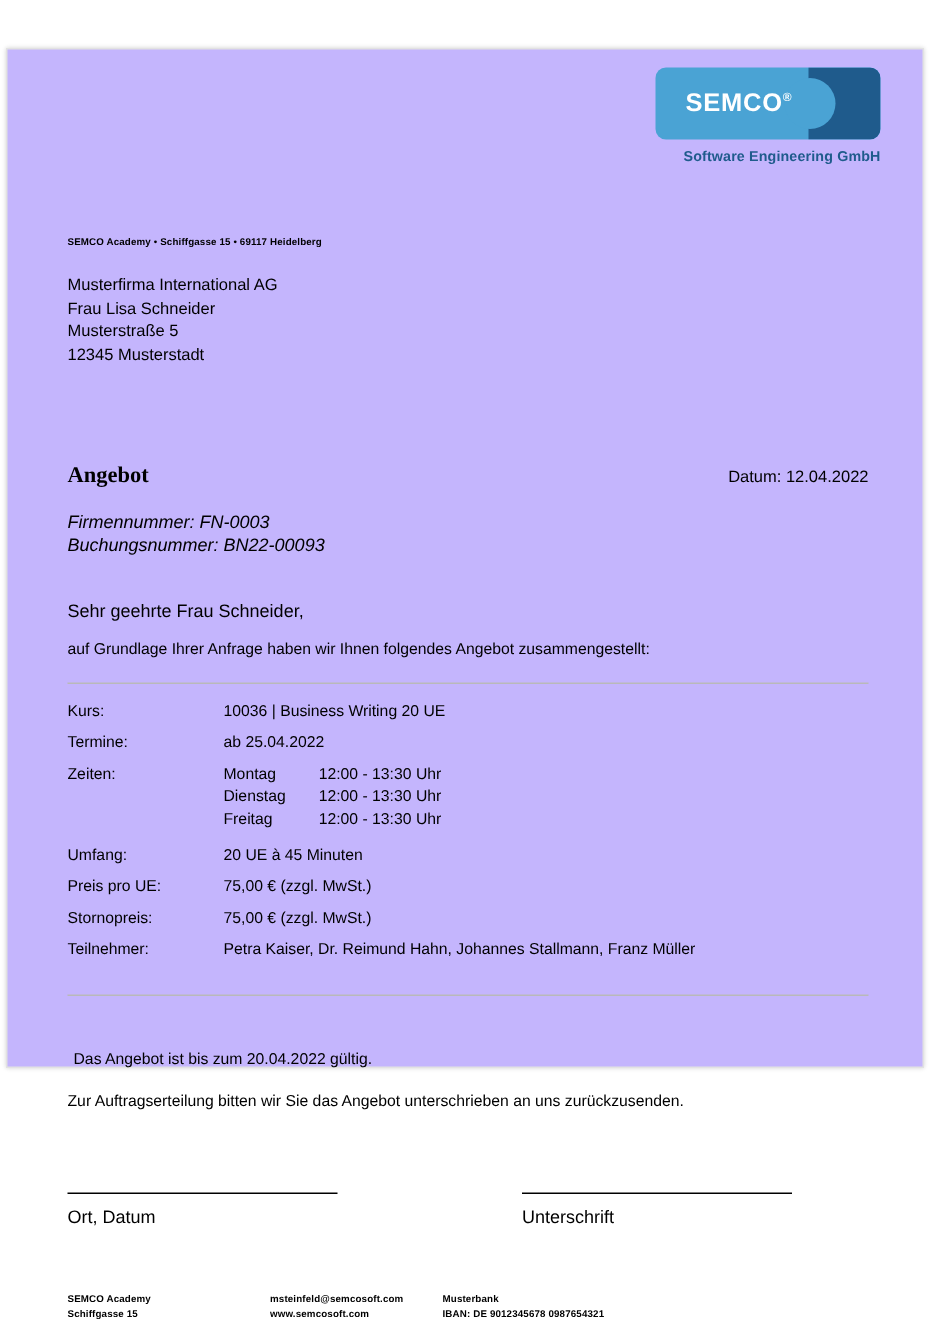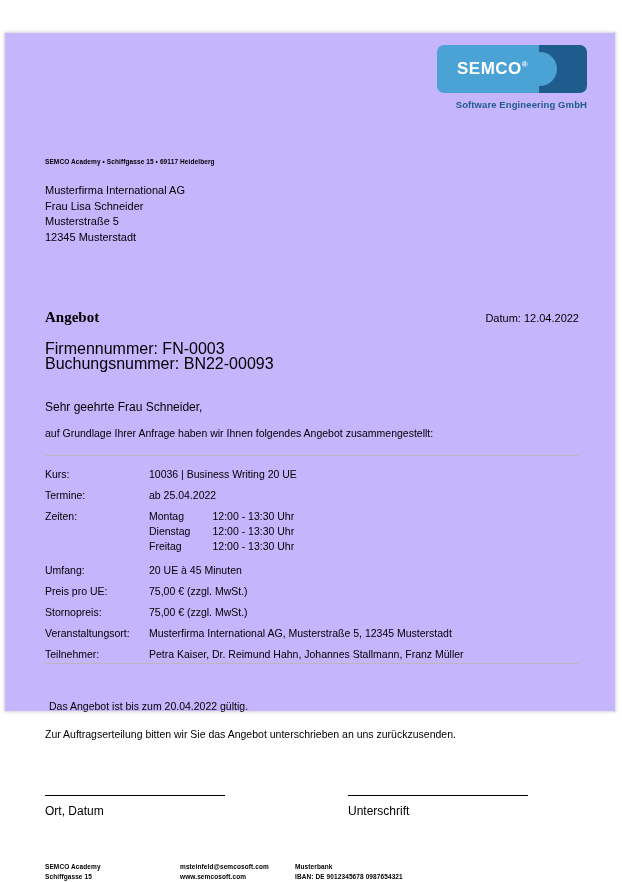--- a/index.html
+++ b/index.html
@@ -118,22 +118,23 @@
     font-family: Liberation Serif, serif;
   }
   .doc-date {
     font-size: 11px;
   }
 
   .numbers {
     position: absolute;
     left: 40px;
     top: 308px;
-    font-size: 16px;
+    font-size: 12px;
     line-height: 15px;
+    font-style: italic;
   }
 
   .salutation {
     position: absolute;
     left: 40px;
     top: 367px;
     font-size: 12px;
   }
   .intro {
     position: absolute;
@@ -309,24 +310,20 @@
     <div class="det-row">
       <div class="det-label">Preis pro UE:</div>
       <div class="det-value">75,00 € (zzgl. MwSt.)</div>
     </div>
 
     <div class="det-row">
       <div class="det-label">Stornopreis:</div>
       <div class="det-value">75,00 € (zzgl. MwSt.)</div>
     </div>
 
-    <div class="det-row">
-      <div class="det-label">Veranstaltungsort:</div>
-      <div class="det-value">Musterfirma International AG, Musterstraße 5, 12345 Musterstadt</div>
-    </div>
 
     <div class="det-row">
       <div class="det-label">Teilnehmer:</div>
       <div class="det-value">Petra Kaiser, Dr. Reimund Hahn, Johannes Stallmann, Franz Müller</div>
     </div>
 
   </div>
 
   <div class="closing-1">Das Angebot ist bis zum 20.04.2022 gültig.</div>
   <div class="closing-2">Zur Auftragserteilung bitten wir Sie das Angebot unterschrieben an uns zurückzusenden.</div>

